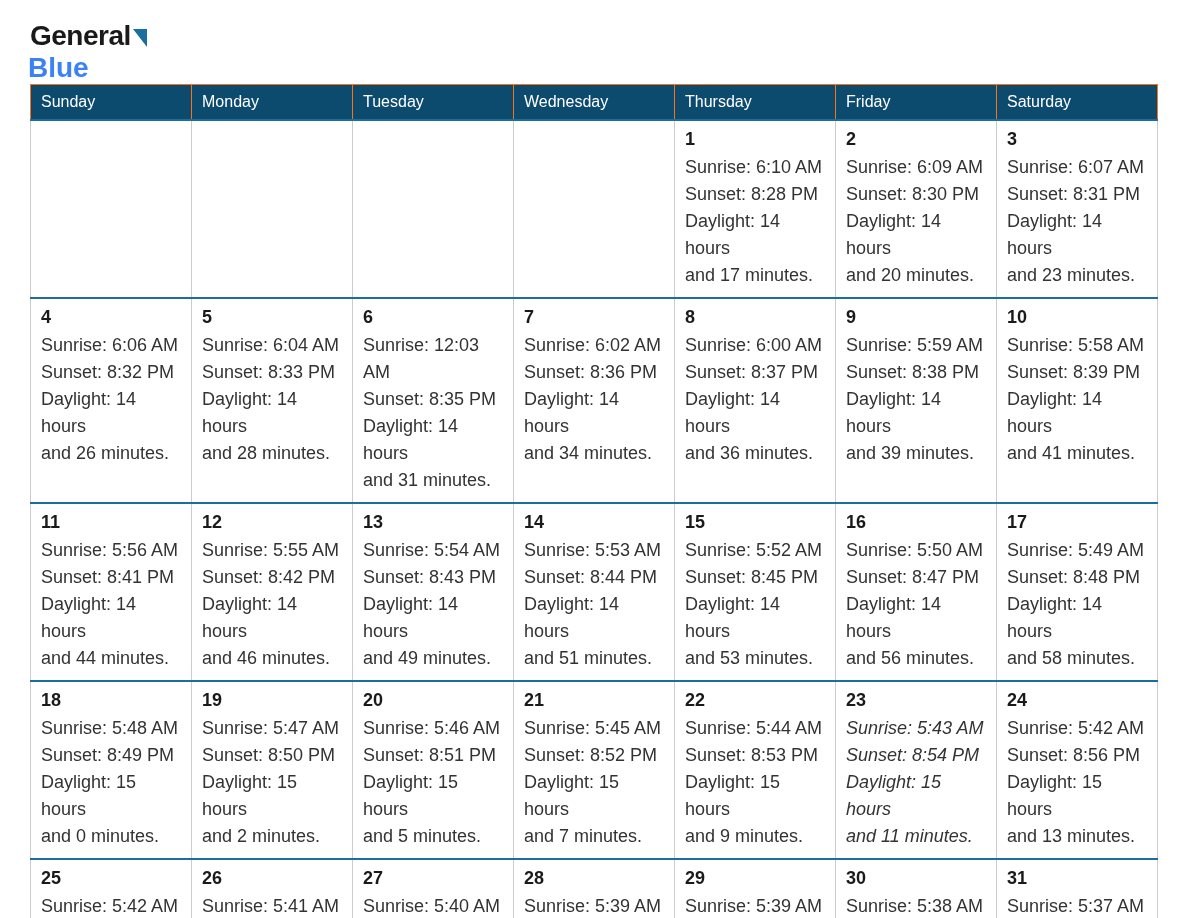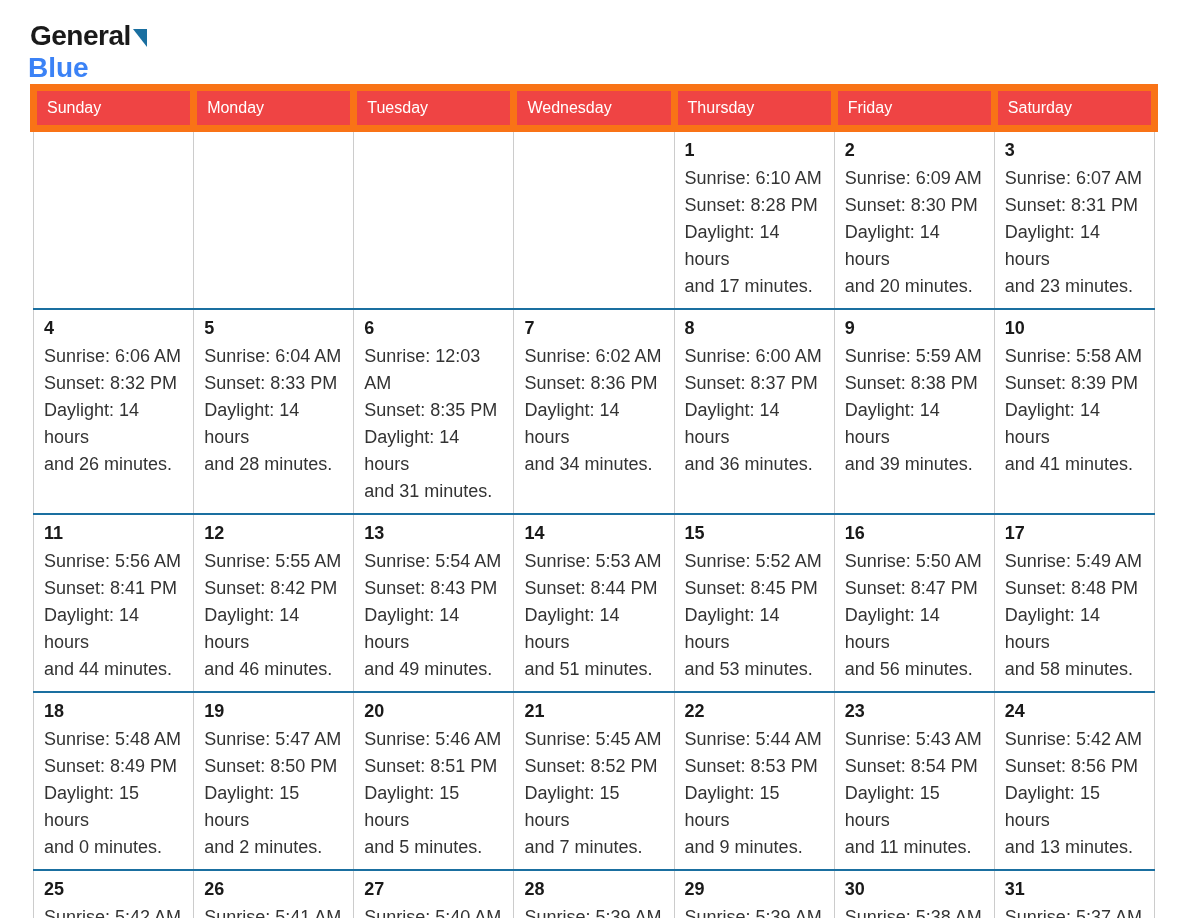--- a/index.html
+++ b/index.html
@@ -58,27 +58,27 @@
       font-size: 22px;
       color: #333;
       margin-top: 4px;
     }
     .calendar {
       width: 100%;
       border-collapse: collapse;
       border: 1px solid #aaa;
     }
     .calendar th {
-      background-color: #ef4444;
+      background-color: #0c4a6e;
       color: white;
       font-size: 16px;
       font-weight: normal;
       padding: 8px 10px;
       text-align: left;
-      border: 7px solid #f97316;
+      border: 1px solid #f97316;
     }
     .calendar td {
       vertical-align: top;
       padding: 8px 10px;
       border: 1px solid #ccc;
       width: calc(100% / 7);
       min-height: 100px;
     }
     .day-number {
       font-size: 18px;
@@ -285,21 +285,21 @@
         </td>
         <td>
           <span class="day-number">22</span>
           <div class="day-info" style="white-space: pre-line;">Sunrise: 5:44 AM
 Sunset: 8:53 PM
 Daylight: 15 hours
 and 9 minutes.</div>
         </td>
         <td>
           <span class="day-number">23</span>
-          <div class="day-info" style="white-space: pre-line;">Sunrise: 5:43 AM
+          <div class="day-info" style="white-space: pre-line; font-style: italic;">Sunrise: 5:43 AM
 Sunset: 8:54 PM
 Daylight: 15 hours
 and 11 minutes.</div>
         </td>
         <td>
           <span class="day-number">24</span>
           <div class="day-info" style="white-space: pre-line;">Sunrise: 5:42 AM
 Sunset: 8:56 PM
 Daylight: 15 hours
 and 13 minutes.</div>

